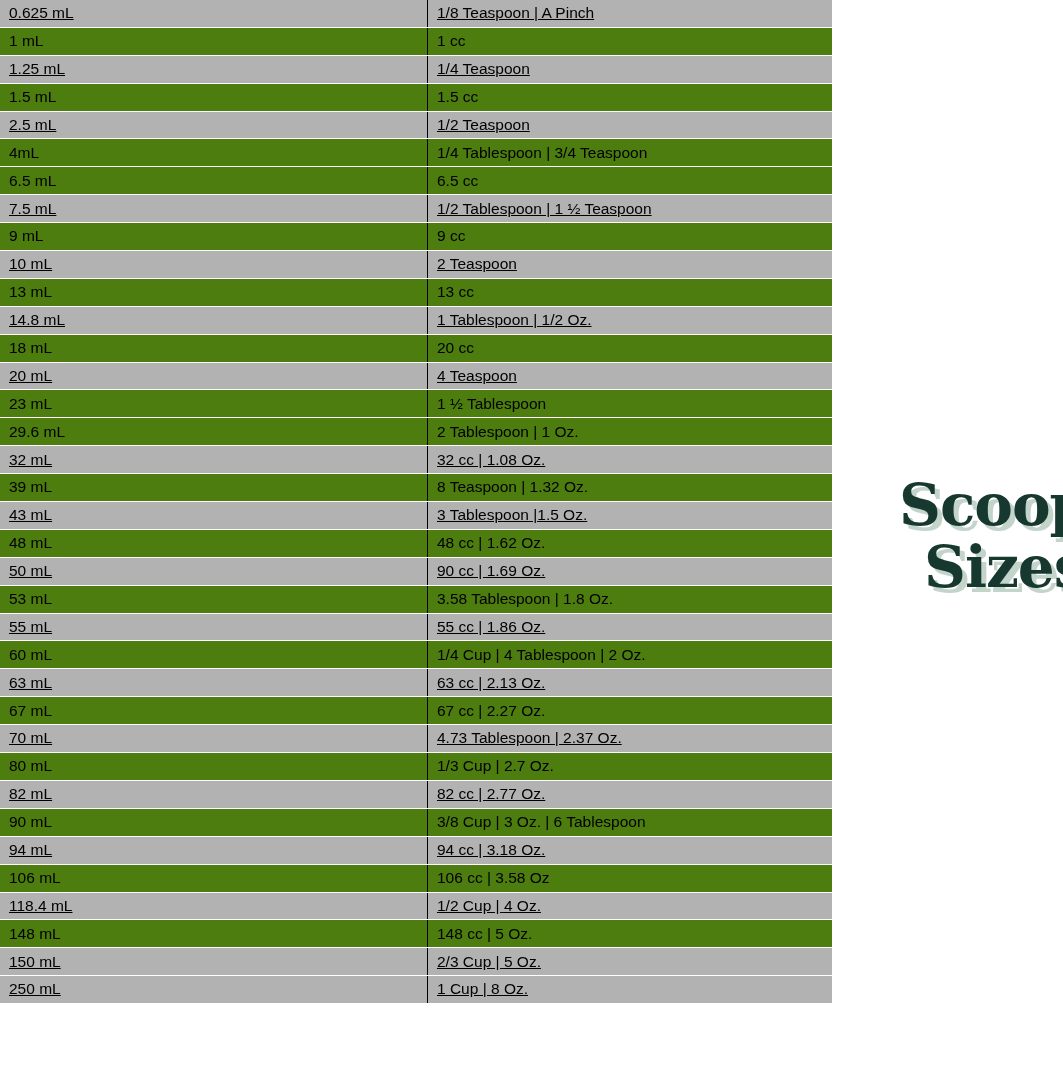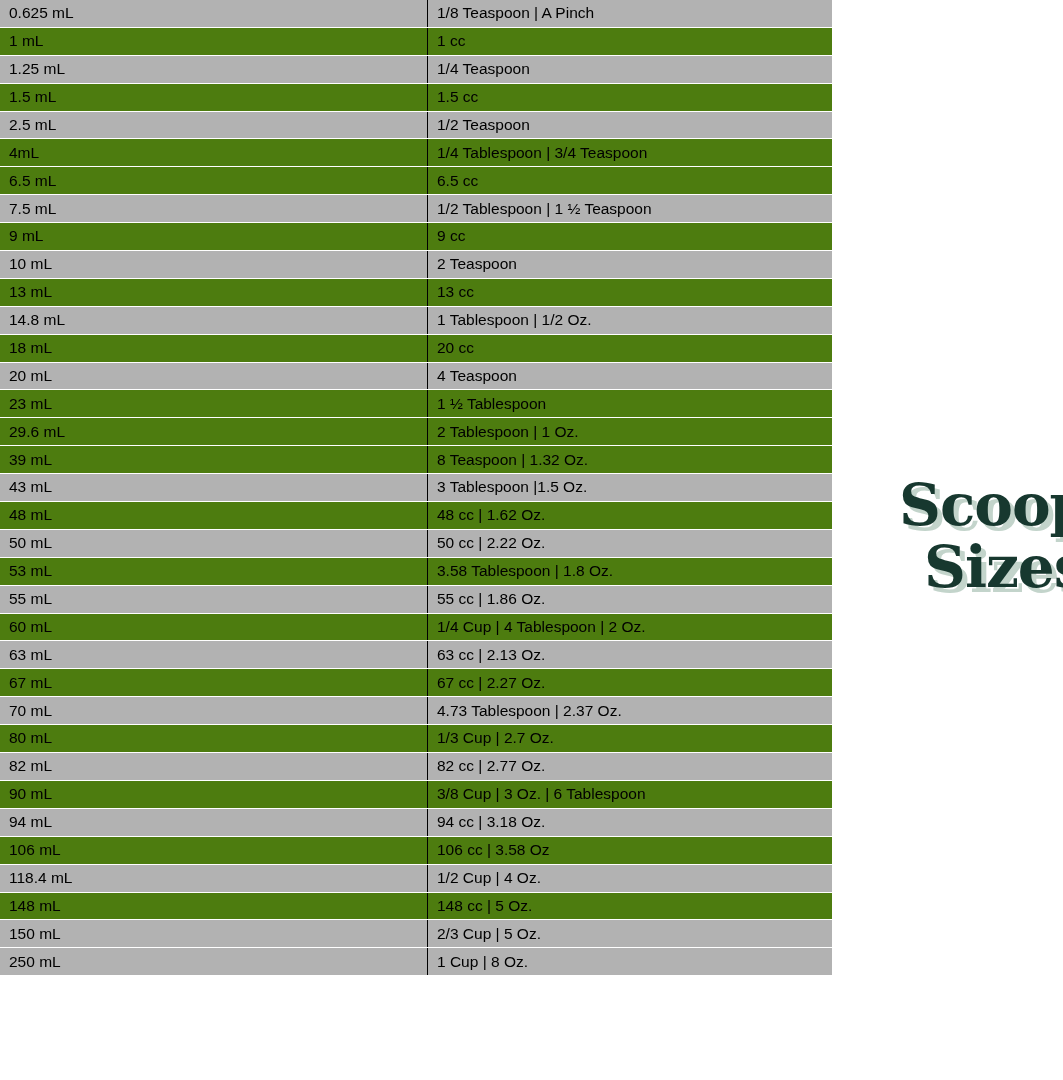--- a/index.html
+++ b/index.html
@@ -32,20 +32,21 @@
     white-space: nowrap;
     vertical-align: middle;
     line-height: 1.05;
   }
   #conversion-table td.col-ml {
     width: 418px;
     border-right: 1px solid #000000;
   }
   #conversion-table tr.shaded td {
     background: #b2b2b2;
+    text-decoration: underline;
   }
   #conversion-table tr.plain td {
     background: #4d7c0f;
   }
 
   
   #scoop-logo {
     position: absolute;
     left: 894px;
     top: 470px;
@@ -130,35 +131,39 @@
         <td class="col-equiv">4 Teaspoon</td>
       </tr>
       <tr class="plain">
         <td class="col-ml">23 mL</td>
         <td class="col-equiv">1 ½ Tablespoon</td>
       </tr>
       <tr class="plain">
         <td class="col-ml">29.6 mL</td>
         <td class="col-equiv">2 Tablespoon | 1 Oz.</td>
       </tr>
+      <tr class="shaded">
+        <td class="col-ml">32 mL</td>
+        <td class="col-equiv">32 cc | 1.08 Oz.</td>
+      </tr>
       <tr class="plain">
         <td class="col-ml">39 mL</td>
         <td class="col-equiv">8 Teaspoon | 1.32 Oz.</td>
       </tr>
       <tr class="shaded">
         <td class="col-ml">43 mL</td>
         <td class="col-equiv">3 Tablespoon |1.5 Oz.</td>
       </tr>
       <tr class="plain">
         <td class="col-ml">48 mL</td>
         <td class="col-equiv">48 cc | 1.62 Oz.</td>
       </tr>
       <tr class="shaded">
         <td class="col-ml">50 mL</td>
-        <td class="col-equiv">50 cc | 2.22 Oz.</td>
+        <td class="col-equiv">90 cc | 1.69 Oz.</td>
       </tr>
       <tr class="plain">
         <td class="col-ml">53 mL</td>
         <td class="col-equiv">3.58 Tablespoon | 1.8 Oz.</td>
       </tr>
       <tr class="shaded">
         <td class="col-ml">55 mL</td>
         <td class="col-equiv">55 cc | 1.86 Oz.</td>
       </tr>
       <tr class="plain">

